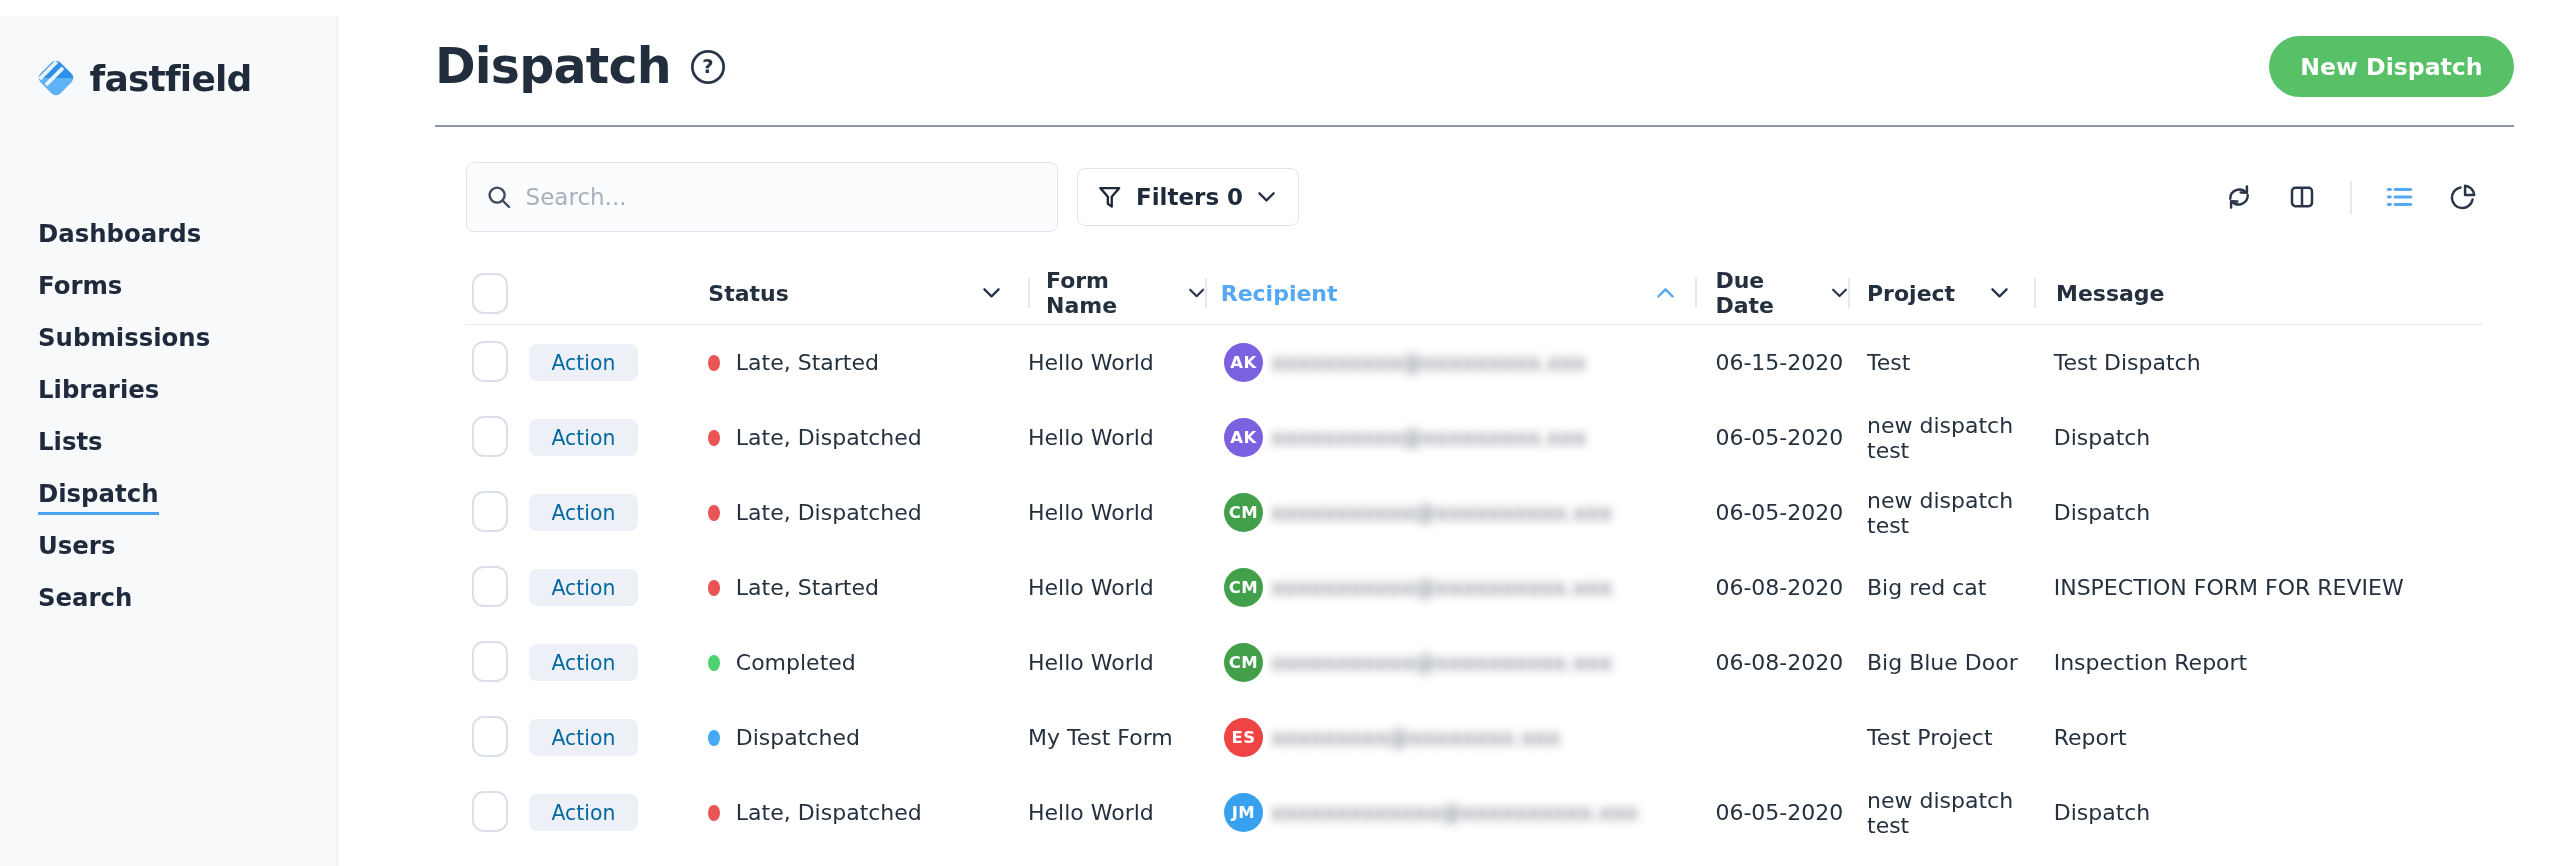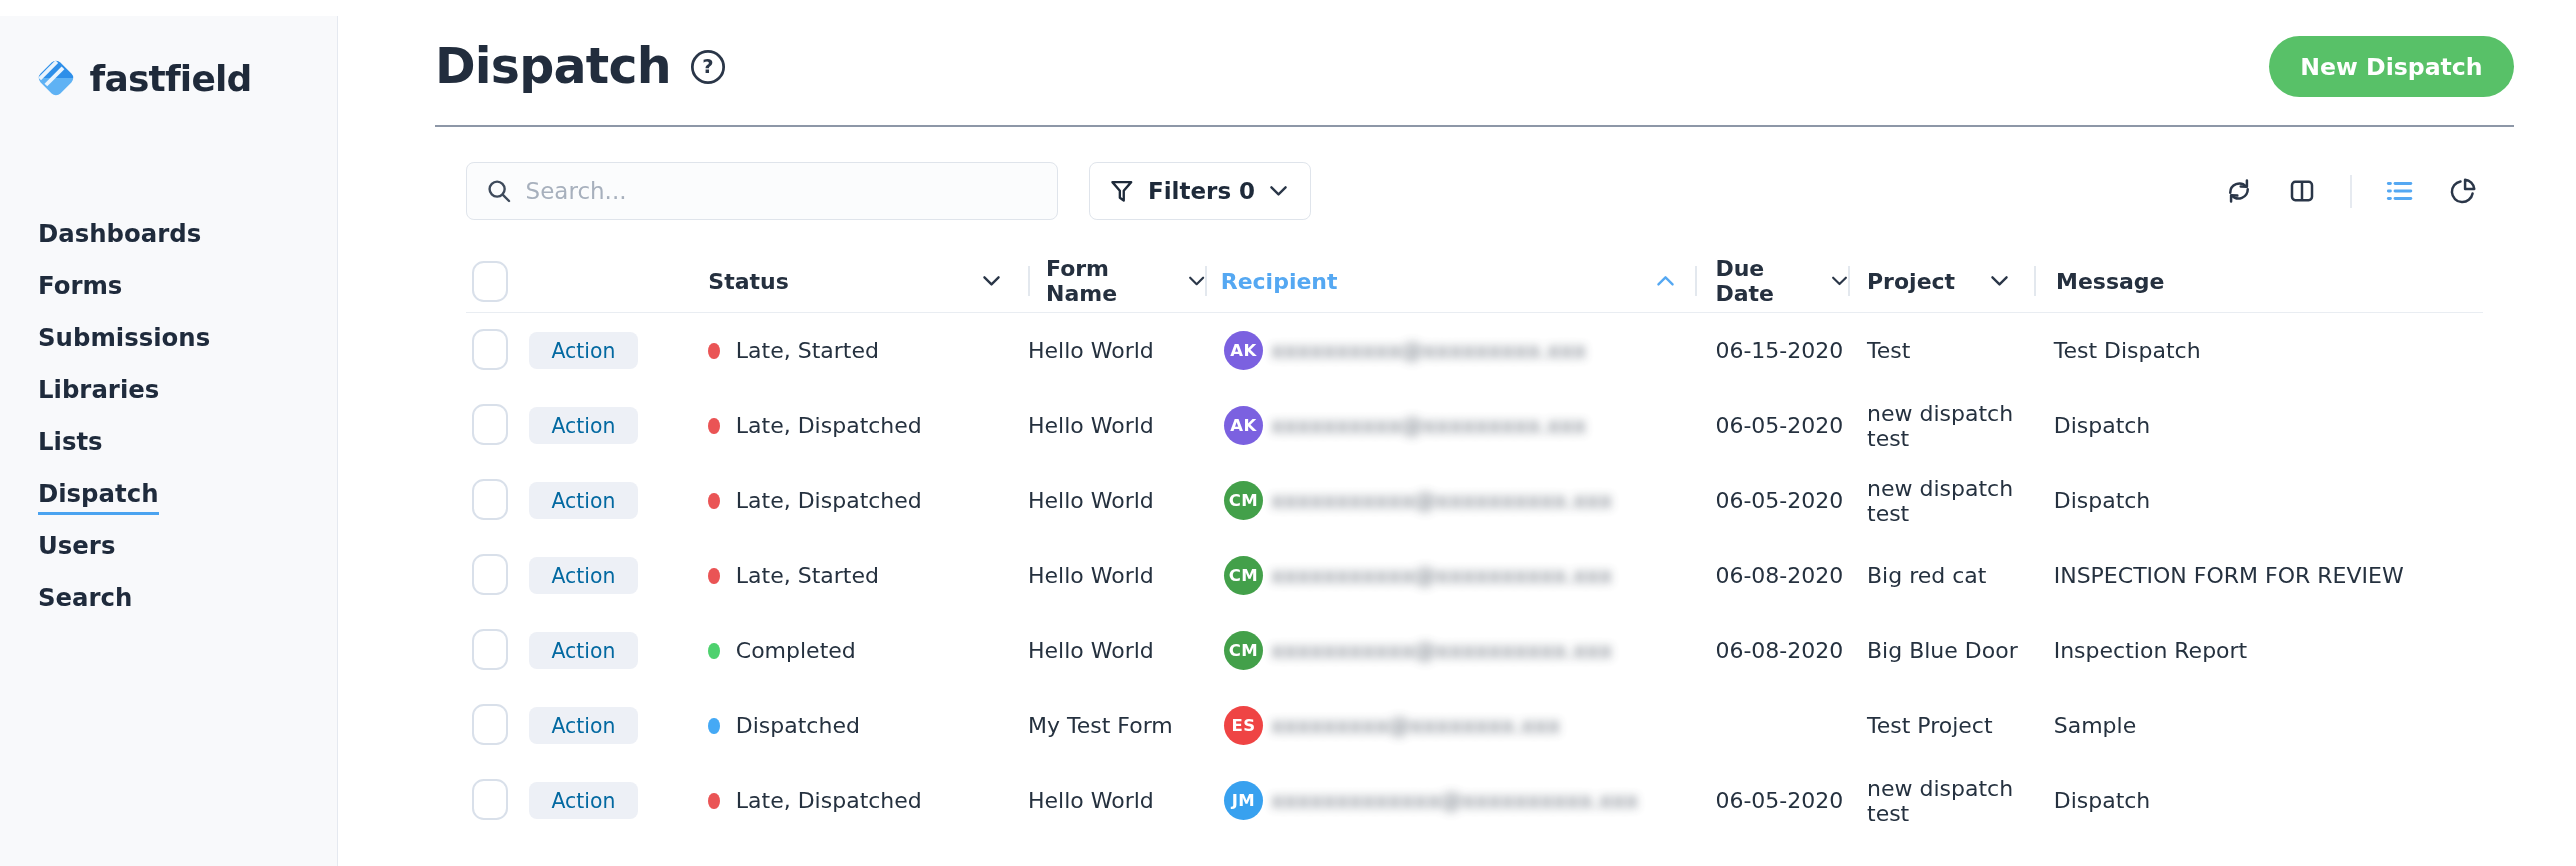--- a/index.html
+++ b/index.html
@@ -22,27 +22,27 @@
 
   .title-row { display:flex; align-items:center; margin-top:36px; }
   .page-title { font-size:49px; font-weight:700; color:#222D3D; letter-spacing:-0.8px; }
   .help { margin-left:19px; }
   .btn-new { margin-left:auto; width:245px; height:61px; border:none; border-radius:31px;
              background:#58C168; color:#fff; font-size:23.6px; font-weight:600;
              font-family:inherit; cursor:pointer; }
   .title-divider { height:2.4px; background:#8D97A7; margin-top:28px; }
 
   .toolbar { display:flex; align-items:center; margin-top:35px; padding:0 31px 0 31px; }
-  .searchbox { display:flex; align-items:center; width:592px; height:58px;
+  .searchbox { display:flex; align-items:center; width:592px; height:70px;
                border:1.6px solid #DFE4EB; border-radius:7.9px; background:#FBFCFD; }
   .searchbox svg { margin:0 12.6px 0 19px; }
   .searchbox input { border:none; outline:none; background:transparent; flex:1;
                      font-size:23px; font-family:inherit; color:#25313F; }
   .searchbox input::placeholder { color:#A7B0BD; }
-  .btn-filters { display:flex; align-items:center; margin-left:31px; height:58px;
+  .btn-filters { display:flex; align-items:center; margin-left:19px; height:58px;
                  padding:0 22px 0 20.4px; border:1.6px solid #DFE4EB; border-radius:7.9px;
                  background:#fff; font-family:inherit; font-size:23px; font-weight:700;
                  color:#1E2A3A; cursor:pointer; gap:14px; }
   .view-icons { margin-left:auto; display:flex; align-items:center; gap:33px; margin-right:4.7px; }
   .icon-btn { background:none; border:none; cursor:pointer; display:flex; align-items:center; }
   .vdiv { width:2.4px; height:33px; background:#E6EAF0; }
 
   
   .table { margin:30px 31px 0 31px; }
   .grid { display:grid; grid-template-columns:55px 181px 326px 177px 490px 153px 186px 1fr;
@@ -331,21 +331,21 @@
       <span class="dot" style="background: rgb(69, 169, 245);"></span>
       <span>Dispatched</span>
     </div>
     <div class="c-form"><span>My Test Form</span></div>
     <div class="c-recipient">
       <span class="avatar" style="background: #ef4444;">ES</span>
       <span class="email">xxxxxxxxx@xxxxxxxx.xxx</span>
     </div>
     <div class="c-due"><span></span></div>
     <div class="c-project"><span>Test Project</span></div>
-    <div class="c-message"><span>Sample</span></div>
+    <div class="c-message"><span>Report</span></div>
   </div>
 
   <div class="grid row">
     <div class="c-check"><span class="checkbox"></span></div>
     <div class="c-action"><button class="action-btn">Action</button></div>
     <div class="c-status">
       <span class="dot" style="background: rgb(234, 84, 85);"></span>
       <span>Late, Dispatched</span>
     </div>
     <div class="c-form"><span>Hello World</span></div>

